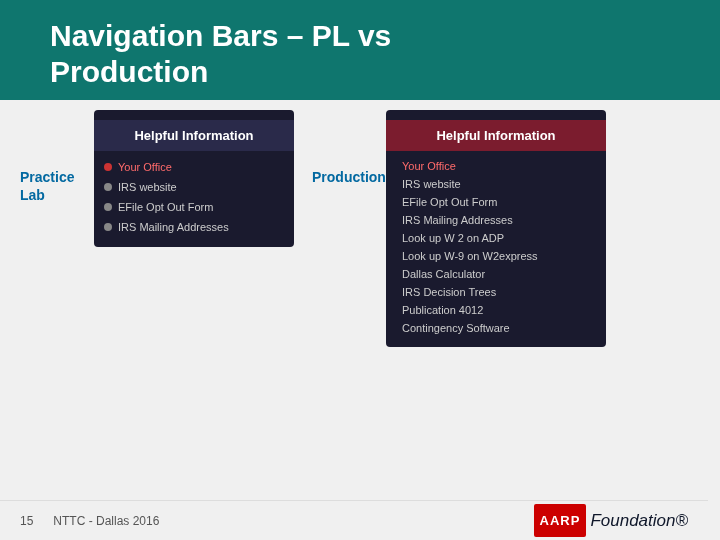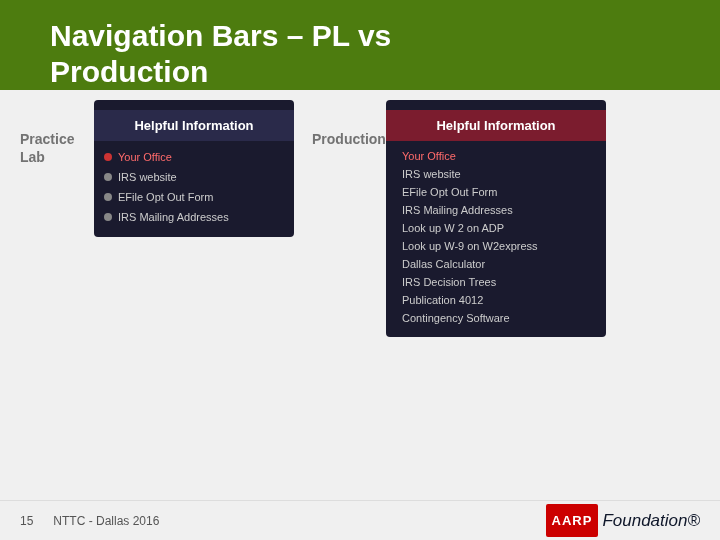--- a/index.html
+++ b/index.html
@@ -7,23 +7,23 @@
       width: 720px;
       height: 540px;
       background: #f0f0f0;
       font-family: Arial, sans-serif;
       overflow: hidden;
       position: relative;
     }
 
     
     .header-banner {
-      background: #4d7c0f;
-      color: white;
-      padding: 18px 30px 0 50px;
+      background: #0f766e;
+      color: white;
+      padding: 18px 30px 10px 50px;
       position: relative;
       z-index: 2;
     }
     .header-banner h1 {
       font-size: 30px;
       font-weight: bold;
       line-height: 1.2;
     }
 
     
@@ -40,22 +40,23 @@
     .left-labels {
       display: flex;
       flex-direction: column;
       gap: 8px;
       width: 70px;
       padding-top: 30px;
     }
     .left-label {
       font-size: 14px;
       font-weight: bold;
-      color: #737373;
+      color: #0369a1;
       line-height: 1.3;
+      margin-top: 28px;
     }
 
     
     .nav-panel {
       background: #1a1a2e;
       border-radius: 4px;
       padding: 10px 0;
       width: 200px;
       flex-shrink: 0;
     }
@@ -117,21 +118,21 @@
     }
     .prod-nav-item.active {
       color: #ff6b6b;
     }
 
     
     .footer-bar {
       position: absolute;
       bottom: 0;
       left: 0;
-      right: 0;
+      right: 12px;
       height: 40px;
       background: #f0f0f0;
       border-top: 1px solid #ddd;
       display: flex;
       align-items: center;
       padding: 0 20px;
       justify-content: space-between;
     }
     .footer-left {
       display: flex;

